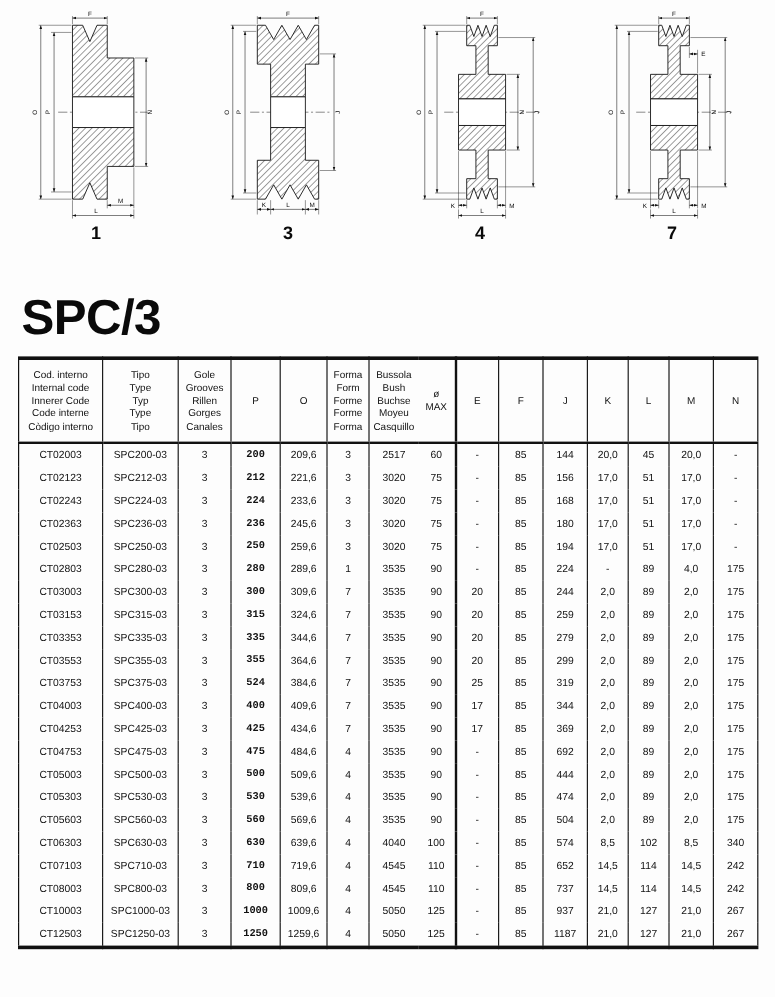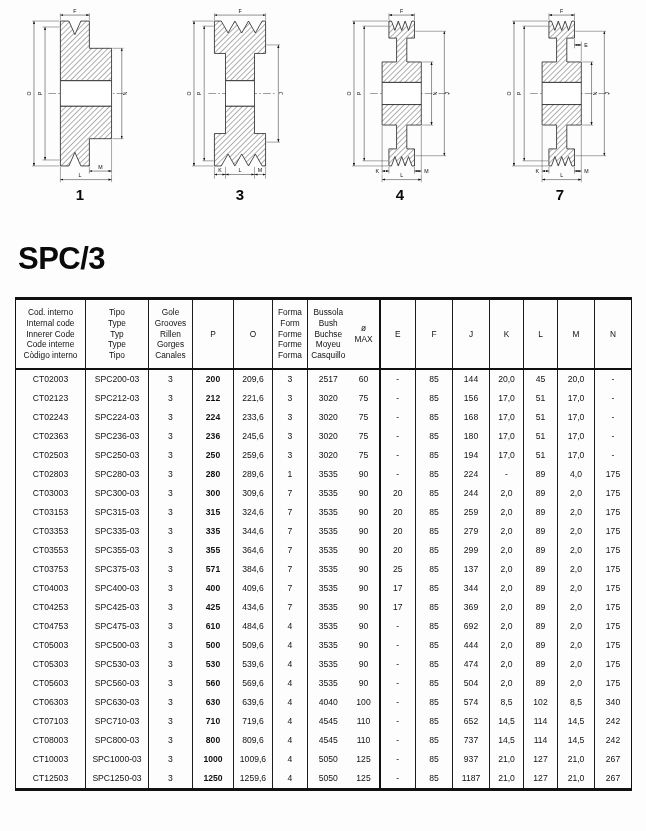--- a/index.html
+++ b/index.html
@@ -24,21 +24,21 @@
   svg .bore{fill:#ffffff;stroke:#1a1a1a;stroke-width:0.9;}
   svg .dim{stroke:#1a1a1a;stroke-width:0.55;fill:none;}
   svg .ext{stroke:#1a1a1a;stroke-width:0.45;fill:none;}
   svg .cl{stroke:#1a1a1a;stroke-width:0.5;stroke-dasharray:9 2.5 2 2.5;fill:none;}
   svg text{font-family:"Liberation Sans",sans-serif;font-size:7px;fill:#0a0a0a;}
   svg text.sm{font-size:6.2px;}
 
   
   h1{
     position:absolute;top:241px;left:18px;margin:0;
-    font-size:31px;font-weight:bold;color:#0a0a0a;letter-spacing:-0.5px;
+    font-size:41px;font-weight:bold;color:#0a0a0a;letter-spacing:-0.5px;
   }
 
   
   table.spc{
     position:absolute;top:297px;left:15px;width:616px;
     border-collapse:collapse;table-layout:fixed;
     border:1.5px solid #111;border-top-width:3px;border-bottom-width:3px;
   }
   .spc th,.spc td{
     border-left:1px solid #1c1c1c;text-align:center;padding:0;margin:0;
@@ -46,21 +46,21 @@
   .spc th:first-child,.spc td:first-child{border-left:none;}
   .spc th{
     height:68px;font-size:8.3px;font-weight:normal;line-height:1.3;
     white-space:pre-line;vertical-align:middle;border-bottom:2px solid #111;margin-top:44px;
   }
   .spc td{
     height:19px;font-size:8.6px;line-height:19px;white-space:nowrap;overflow:hidden;
   }
   .spc .dmax-col{border-left:none;}
   .spc .e-col{border-left:2.5px solid #111;}
-  .spc td.c-p{font-weight:bold;}
+  .spc td.c-p{font-weight:bold;font-family:Liberation Mono, monospace;}
 </style>
 </head>
 <body>
 
 <svg width="0" height="0" style="position:absolute">
   <defs>
     <pattern id="hatch" patternUnits="userSpaceOnUse" width="4.5" height="4.5" patternTransform="rotate(45)">
       <rect width="4.5" height="4.5" fill="#ffffff"></rect>
       <line x1="0" y1="0" x2="0" y2="4.5" stroke="#2e2e2e" stroke-width="0.9"></line>
     </pattern>
@@ -462,28 +462,28 @@
           <td class="c-j">299</td>
           <td class="c-k">2,0</td>
           <td class="c-l">89</td>
           <td class="c-m">2,0</td>
           <td class="c-n">175</td>
         </tr>
         <tr>
           <td class="c-code">CT03753</td>
           <td class="c-type">SPC375-03</td>
           <td class="c-grooves">3</td>
-          <td class="c-p">571</td>
+          <td class="c-p">524</td>
           <td class="c-o">384,6</td>
           <td class="c-form">7</td>
           <td class="c-bush">3535</td>
           <td class="c-dmax dmax-col">90</td>
           <td class="c-e e-col">25</td>
           <td class="c-f">85</td>
-          <td class="c-j">137</td>
+          <td class="c-j">319</td>
           <td class="c-k">2,0</td>
           <td class="c-l">89</td>
           <td class="c-m">2,0</td>
           <td class="c-n">175</td>
         </tr>
         <tr>
           <td class="c-code">CT04003</td>
           <td class="c-type">SPC400-03</td>
           <td class="c-grooves">3</td>
           <td class="c-p">400</td>
@@ -513,21 +513,21 @@
           <td class="c-j">369</td>
           <td class="c-k">2,0</td>
           <td class="c-l">89</td>
           <td class="c-m">2,0</td>
           <td class="c-n">175</td>
         </tr>
         <tr>
           <td class="c-code">CT04753</td>
           <td class="c-type">SPC475-03</td>
           <td class="c-grooves">3</td>
-          <td class="c-p">610</td>
+          <td class="c-p">475</td>
           <td class="c-o">484,6</td>
           <td class="c-form">4</td>
           <td class="c-bush">3535</td>
           <td class="c-dmax dmax-col">90</td>
           <td class="c-e e-col">-</td>
           <td class="c-f">85</td>
           <td class="c-j">692</td>
           <td class="c-k">2,0</td>
           <td class="c-l">89</td>
           <td class="c-m">2,0</td>

